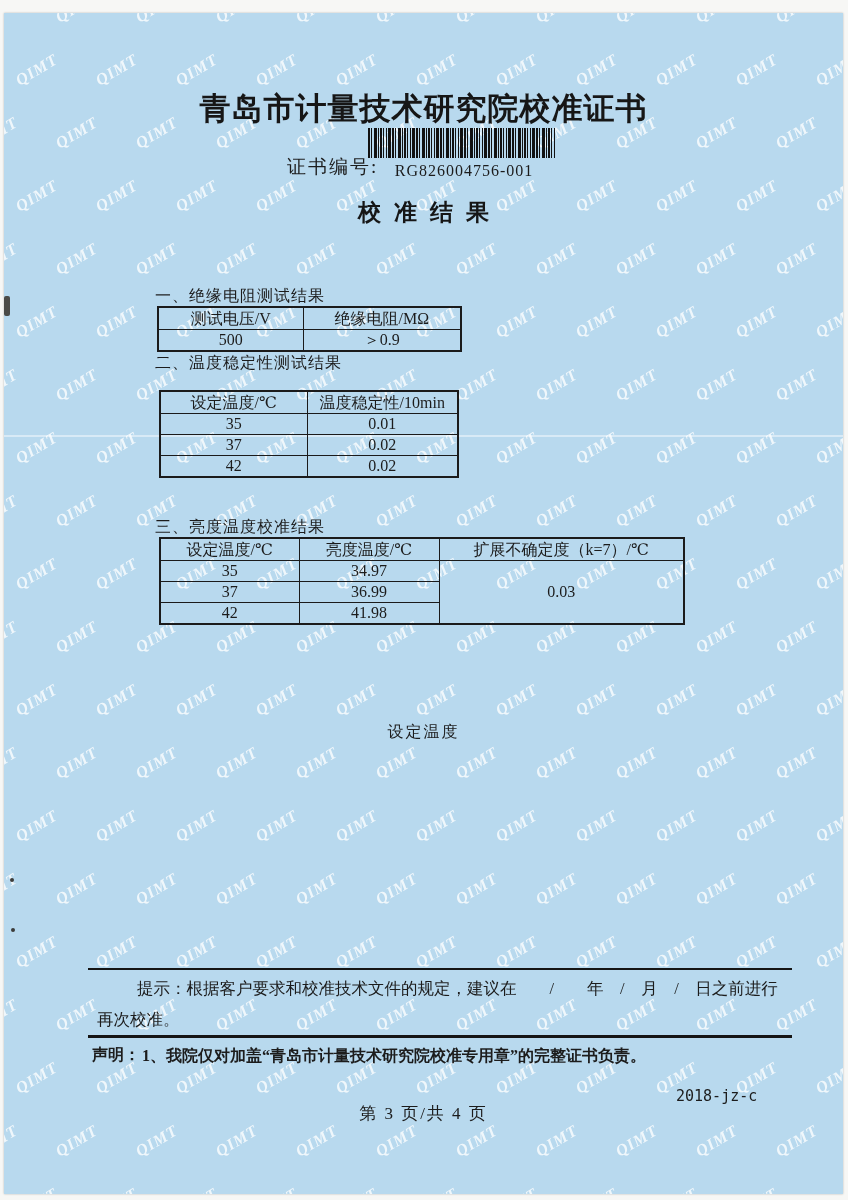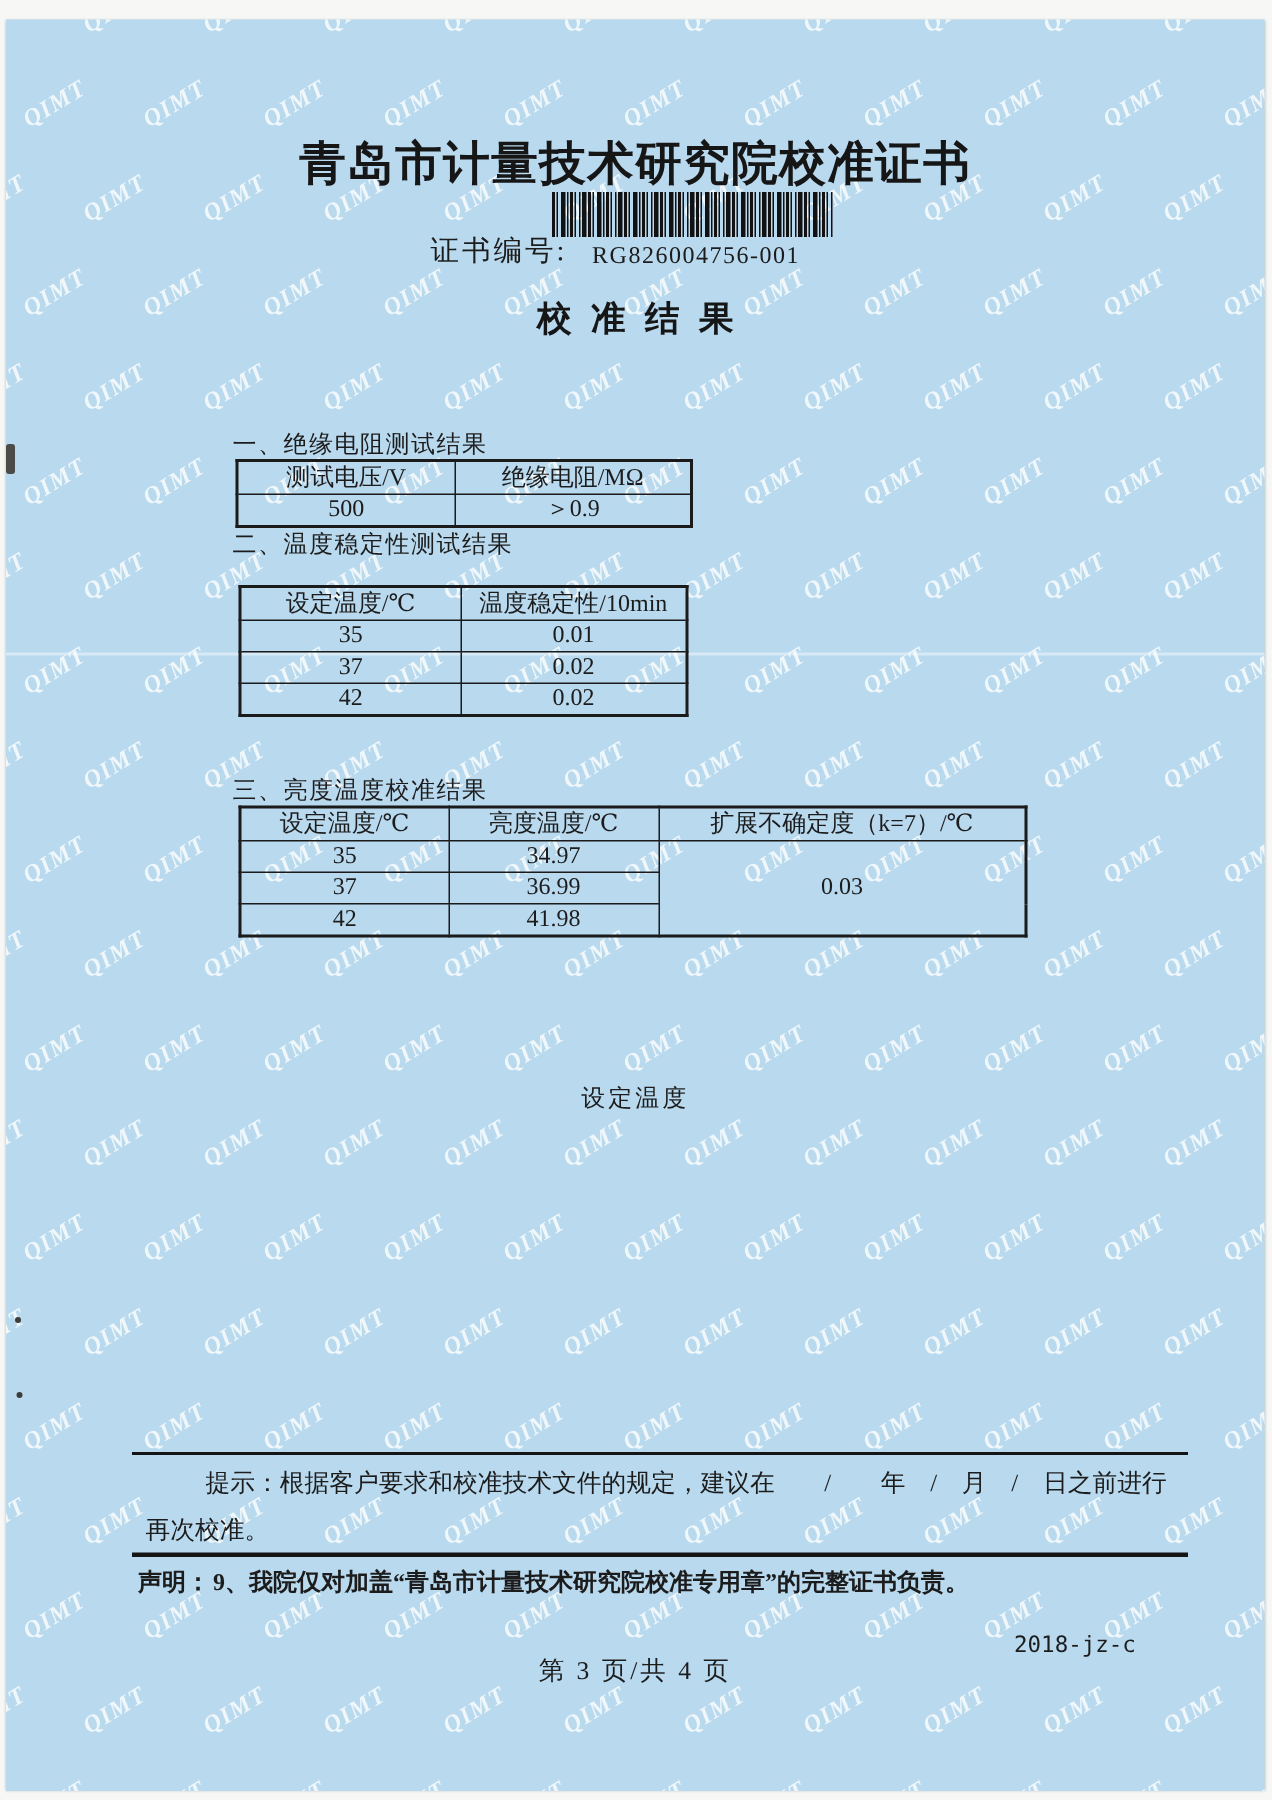--- a/index.html
+++ b/index.html
@@ -429,18 +429,18 @@
 
   <div class="abs blank-note">设定温度</div>
 
   <div class="rule" style="left:84px;top:955px;width:704px;height:2px;"></div>
   <div class="abs hint1">提示：根据客户要求和校准技术文件的规定，建议在　　/　　年　/　月　/　日之前进行</div>
   <div class="abs hint2">再次校准。</div>
   <div class="rule" style="left:84px;top:1022px;width:704px;height:3px;"></div>
 
   <div class="abs decl-label">声明：</div>
   <div class="abs decl">
-    <div>9、我院仅对加盖“青岛市计量技术研究院校准专用章”的完整证书负责。</div>
+    <div>1、我院仅对加盖“青岛市计量技术研究院校准专用章”的完整证书负责。</div>
   </div>
 
   <div class="abs form-code">2018-jz-c</div>
   <div class="abs page-info">第 3 页/共 4 页</div>
 </div>
 
 </body></html>

